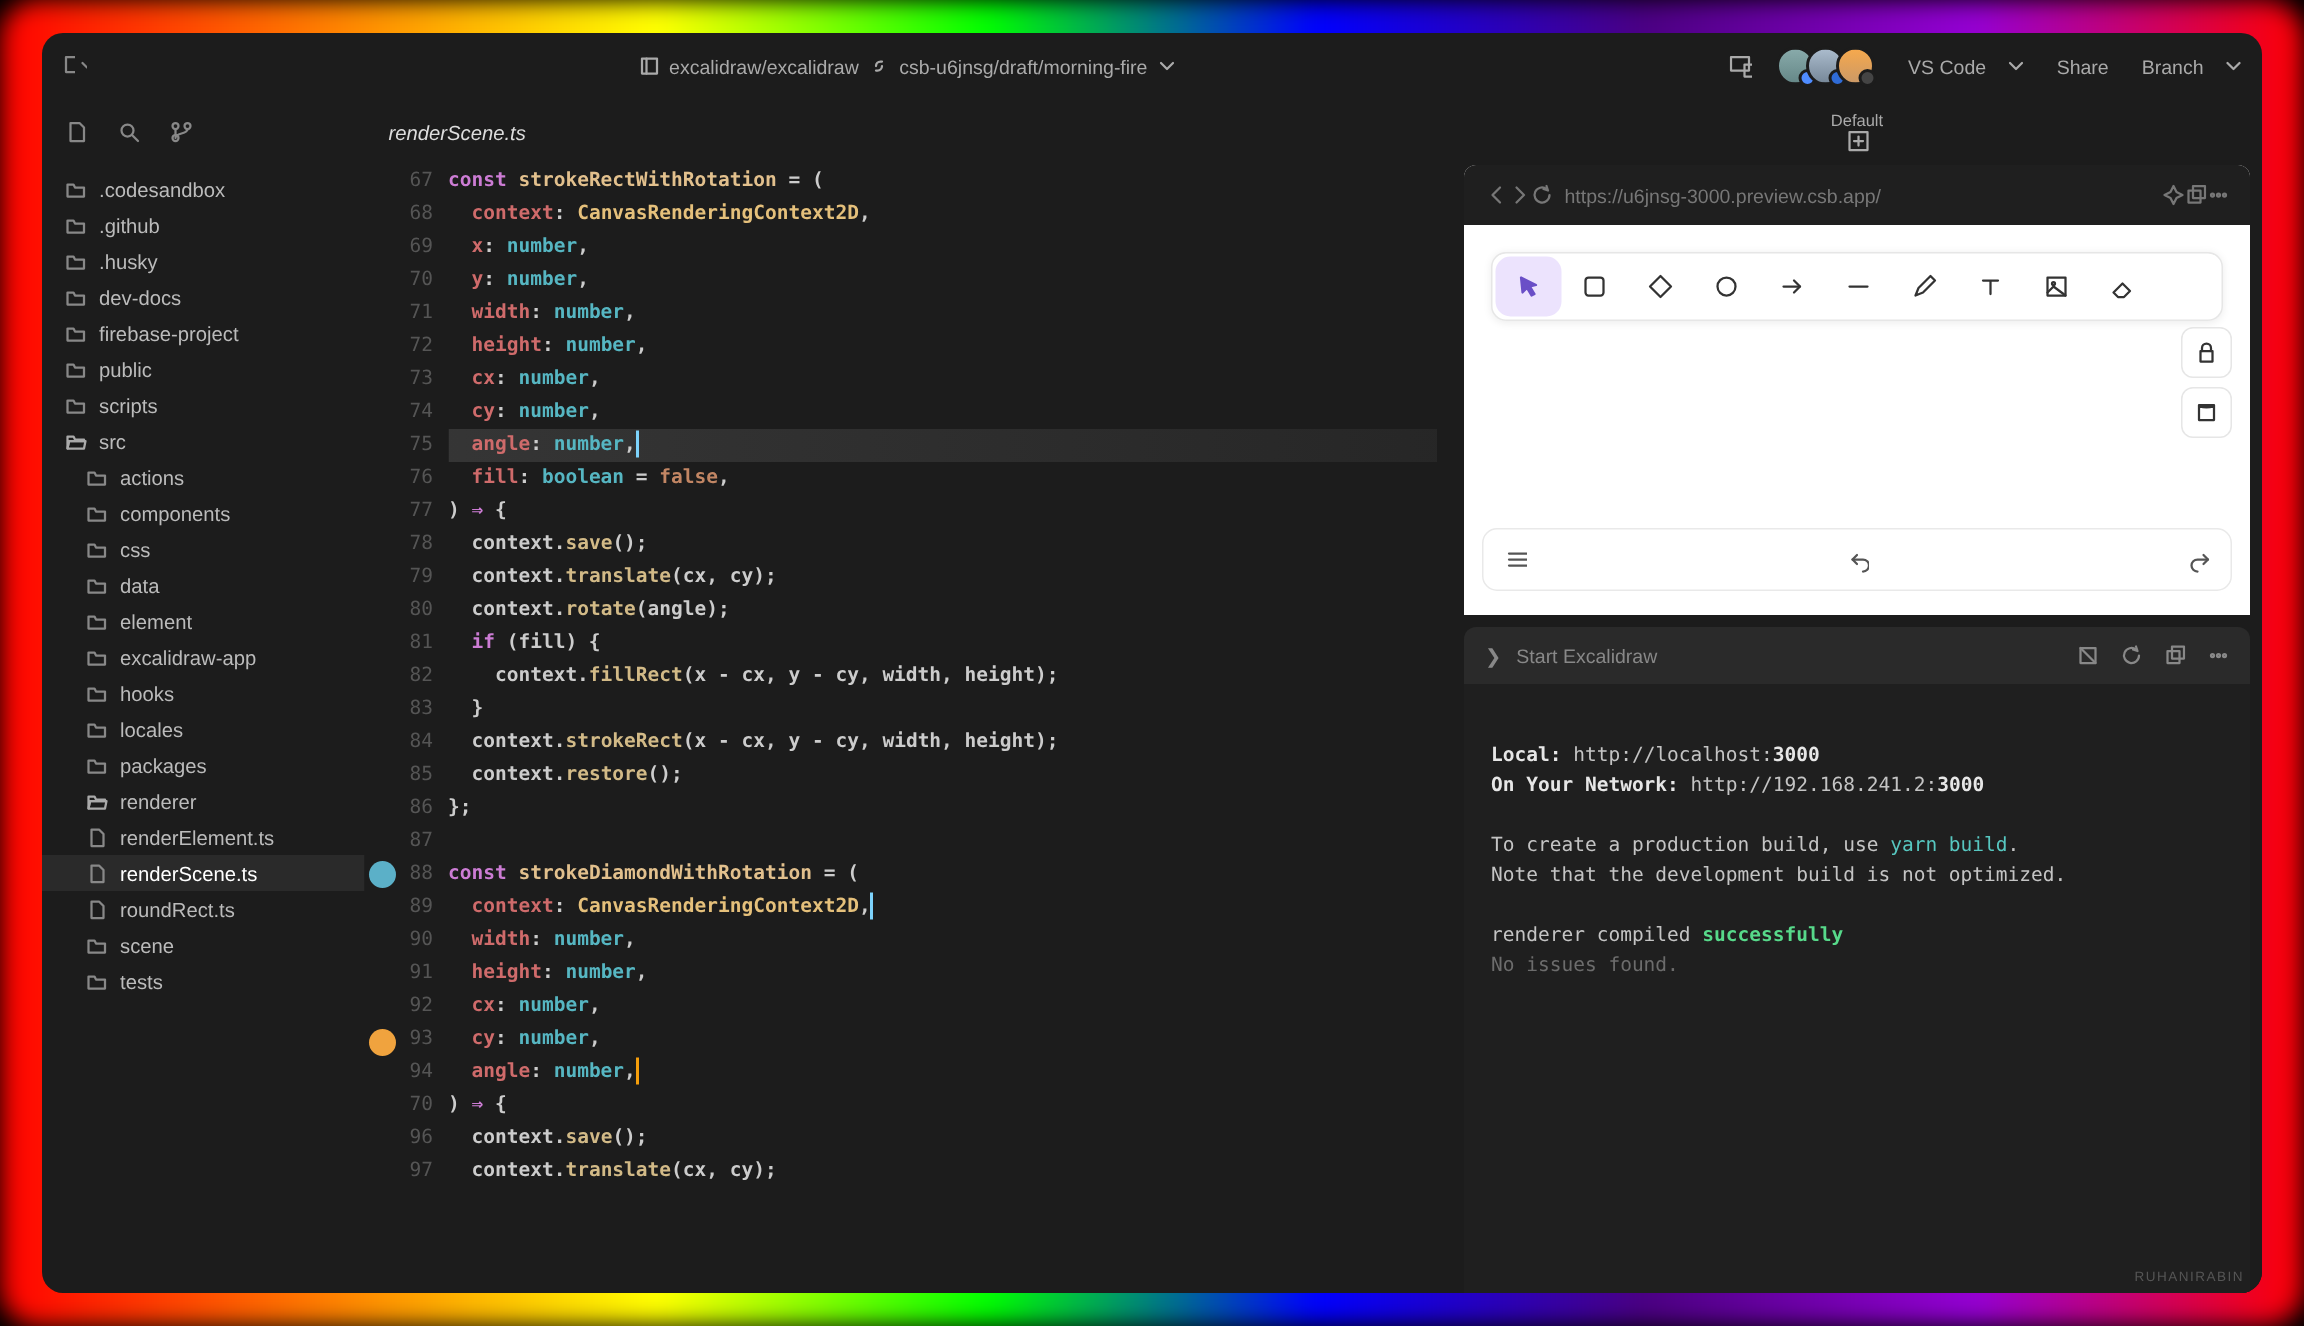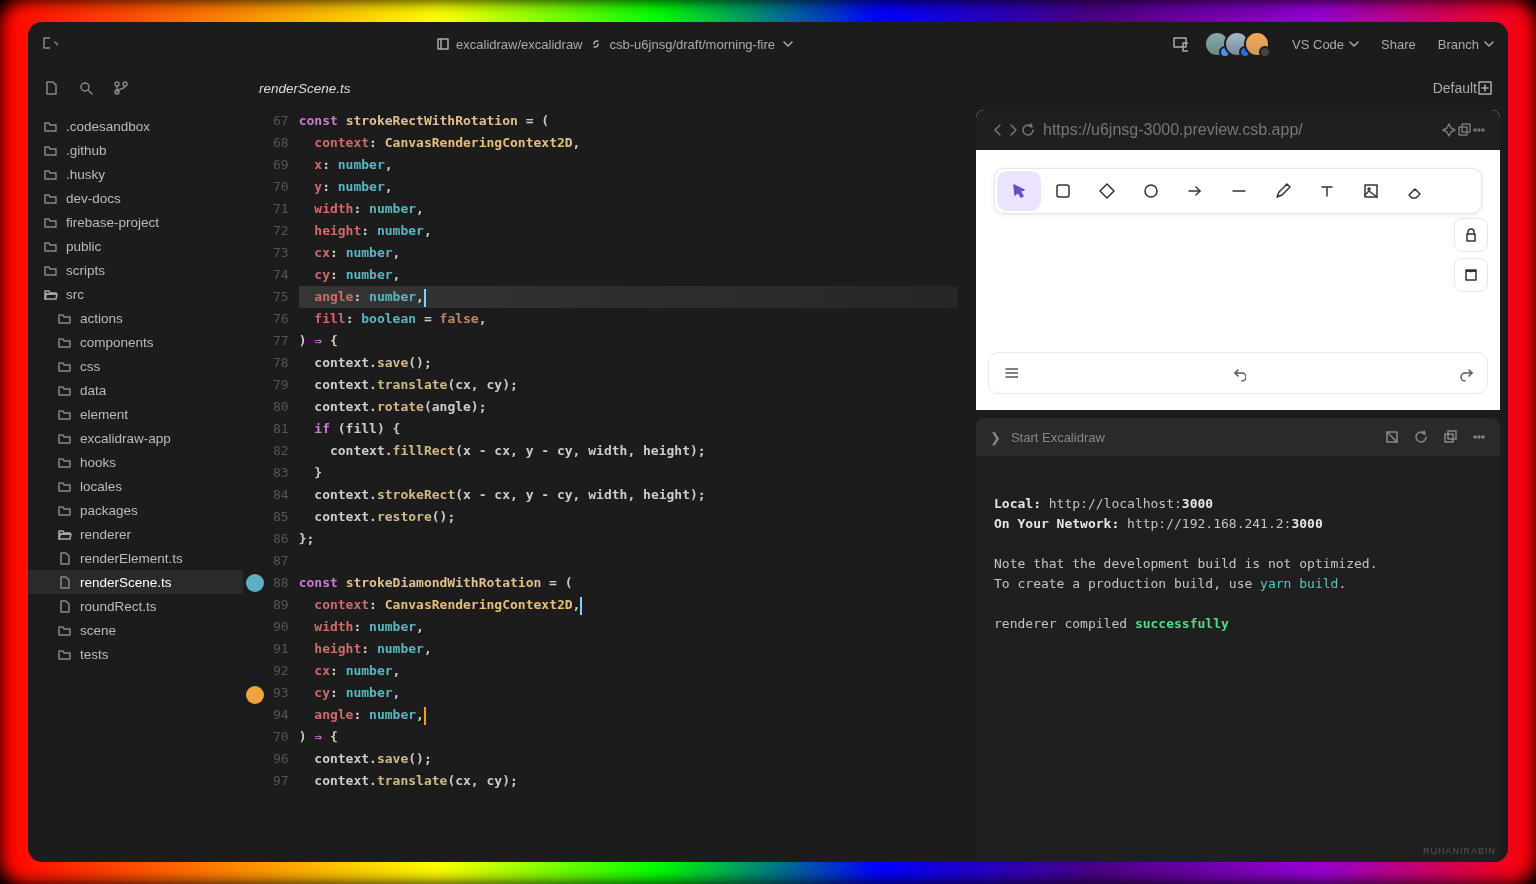--- a/index.html
+++ b/index.html
@@ -38,21 +38,21 @@
     color: #aaa;
     font-size: 13px;
   }
   .traffic { width: 16px; height: 16px; position: relative; display:flex; align-items:center; gap:4px;}
   .traffic svg{color:#888;}
   .title-center { flex:1; display:flex; justify-content:center; align-items:center; gap:6px; }
   .title-right { display:flex; align-items:center; gap:22px; }
   .avatars { display:flex; }
   .avatar { width:26px; height:26px; border-radius:50%; margin-left:-6px; border:2px solid #1c1c1c; background-size:cover; position:relative;}
   .av-badge { position:absolute; right:-3px; bottom:-3px; width:12px; height:12px; border-radius:50%; border:2px solid #1c1c1c;}
-  .menu-item { display:flex; align-items:center; gap:5px; cursor:pointer; }
+  .menu-item { display:flex; align-items:center; gap:15px; cursor:pointer; }
   .sm-icon { width:15px; height:15px; display:inline-flex; align-items:center; justify-content:center; }
 
   .body-area { flex:1; display:flex; overflow:hidden; }
 
   .sidebar { width: 215px; display:flex; flex-direction:column; }
   .sidebar-top { height:44px; display:flex; align-items:center; gap:18px; padding:0 14px; color:#888;}
   .sidebar-top .ico{width:17px;height:17px;display:inline-flex;align-items:center;justify-content:center;cursor:pointer;}
   .tree { flex:1; overflow:auto; padding:4px 0; font-size:13.5px; color:#bbb; }
   .tree-row { display:flex; align-items:center; gap:8px; padding:4px 14px; cursor:pointer; white-space:nowrap;}
   .tree-row.d1{padding-left:28px;align-items:center;}
@@ -76,23 +76,23 @@
   .fncall{color:#d2ba87;}
   .ty{color:#e5c07b;}
   .pn{color:#ccc;}
   .id{color:#cf6b6b;}
   .nm{color:#56b6c2;}
   .bl{color:#c28664;}
   .cursor1{border-right:2px solid #7dd3fc; display:inline-block; height:18px; vertical-align:middle;}
   .cursor2{border-right:2px solid #f59e0b; display:inline-block; height:18px; vertical-align:middle;}
 
   .rightpanel { width:540px; display:flex; flex-direction:column; background:#1c1c1c;}
-  .rp-header{height:44px; display:flex; align-items:center; justify-content:flex-end; padding:0 16px; color:#aaa; font-size:14px;}
+  .rp-header{height:44px; display:flex; align-items:center; justify-content:center; padding:0 16px; color:#aaa; font-size:11px;flex-direction:column;}
   .preview-frame{ background:#fff; border-radius:8px 8px 0 0; margin:0 8px; overflow:hidden; position:relative;}
-  .pv-toolbar{height:40px; background:#1f1f1f; display:flex; align-items:center; padding:0 14px; color:#777; font-size:16px;justify-content:space-between;}
+  .pv-toolbar{height:40px; background:#1f1f1f; display:flex; align-items:center; padding:0 14px; color:#777; font-size:13px;justify-content:space-between;}
   .pv-toolbar .gap{flex:1;}
   .pv-white{ background:#fff; color:#333; padding:18px; height:260px; position:relative;}
   .exc-tool{ width:44px; height:40px; display:inline-flex; align-items:center; justify-content:center; border-radius:10px;}
   .exc-tool.sel{ background:#ece3fd;}
   .exc-toolbar{ display:flex; gap:0px; background:#fff; border:1px solid #e6e6e6; border-radius:10px; box-shadow:0 1px 6px rgba(0,0,0,0.08); padding:2px;}
   .exc-side{ position:absolute; right:12px; top:68px; display:flex; flex-direction:column; gap:6px;}
   .exc-btn{ width:34px; height:34px; border:1px solid #e6e6e6; border-radius:8px; display:flex; align-items:center; justify-content:center; background:#fff;}
   .pv-bottombar{ height:42px; background:#fff; border:1px solid #e9e9e9; border-radius:10px; margin:0 6px 10px; display:flex; align-items:center; justify-content:space-between; padding:0 14px; color:#555;}
 
   .terminal{ flex:1; min-height:0; display:flex; flex-direction:column; margin:8px 8px 0; border-radius:8px 8px 0 0; overflow:hidden;}
@@ -649,23 +649,24 @@
                   <circle cx="11" cy="7" r="1"></circle>
                 </svg>
               </span>
           </div>
         </div>
         <div class="term-body" id="termbody">
             <div>&nbsp;</div>
             <div><span class="b">  Local:            </span><span>http://localhost:</span><span class="b">3000</span></div>
             <div><span class="b">  On Your Network:  </span><span>http://192.168.241.2:</span><span class="b">3000</span></div>
             <div>&nbsp;</div>
+            <div><span>To create a production build, use </span><span class="cy">yarn build</span><span>.</span></div>
             <div><span>Note that the development build is not optimized.</span></div>
-            <div><span>To create a production build, use </span><span class="cy">yarn build</span><span>.</span></div>
             <div>&nbsp;</div>
             <div><span>renderer compiled </span><span class="g">successfully</span></div>
+            <div><span class="dim">No issues found.</span></div>
           </div>
       </div>
     </div>
   </div>
 
   <div class="watermark">RUHANIRABIN</div>
 </div>
 
 </body></html>

